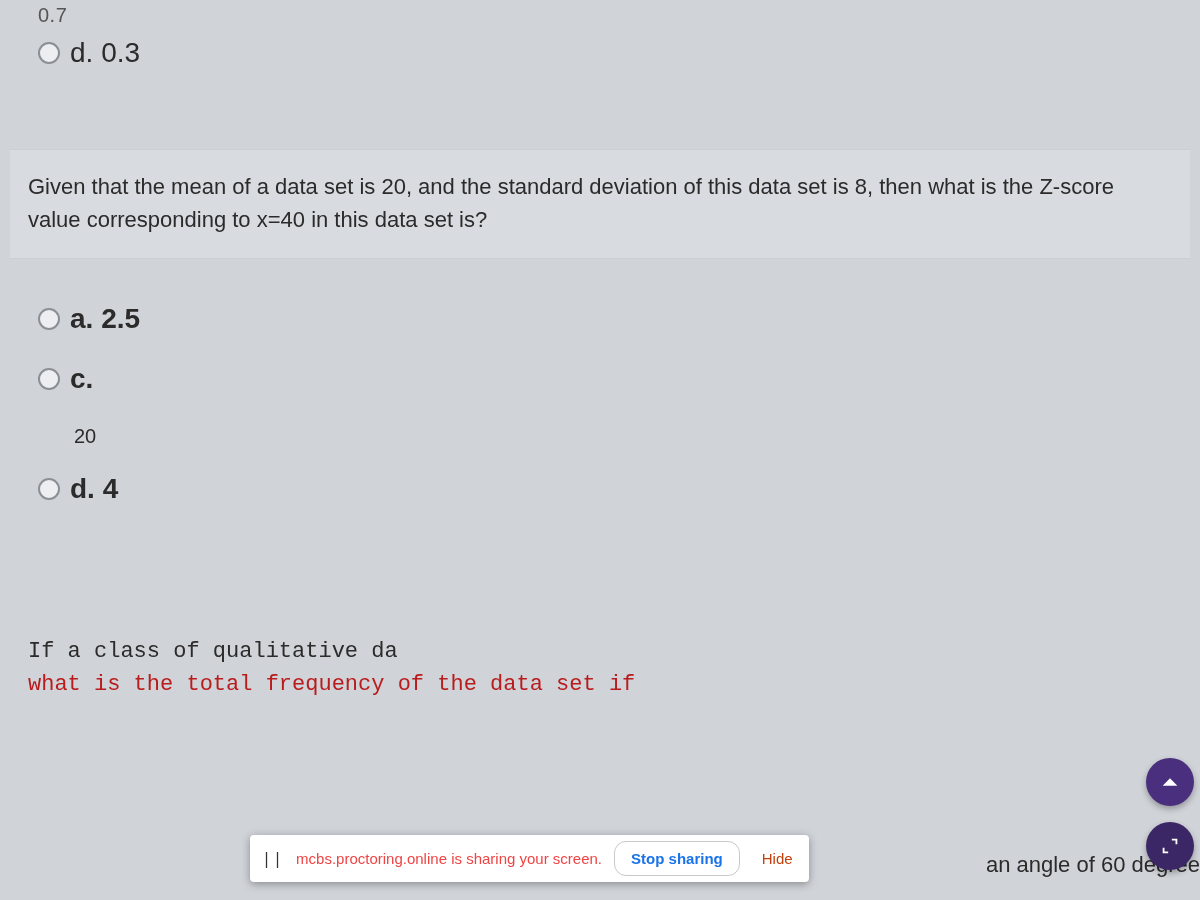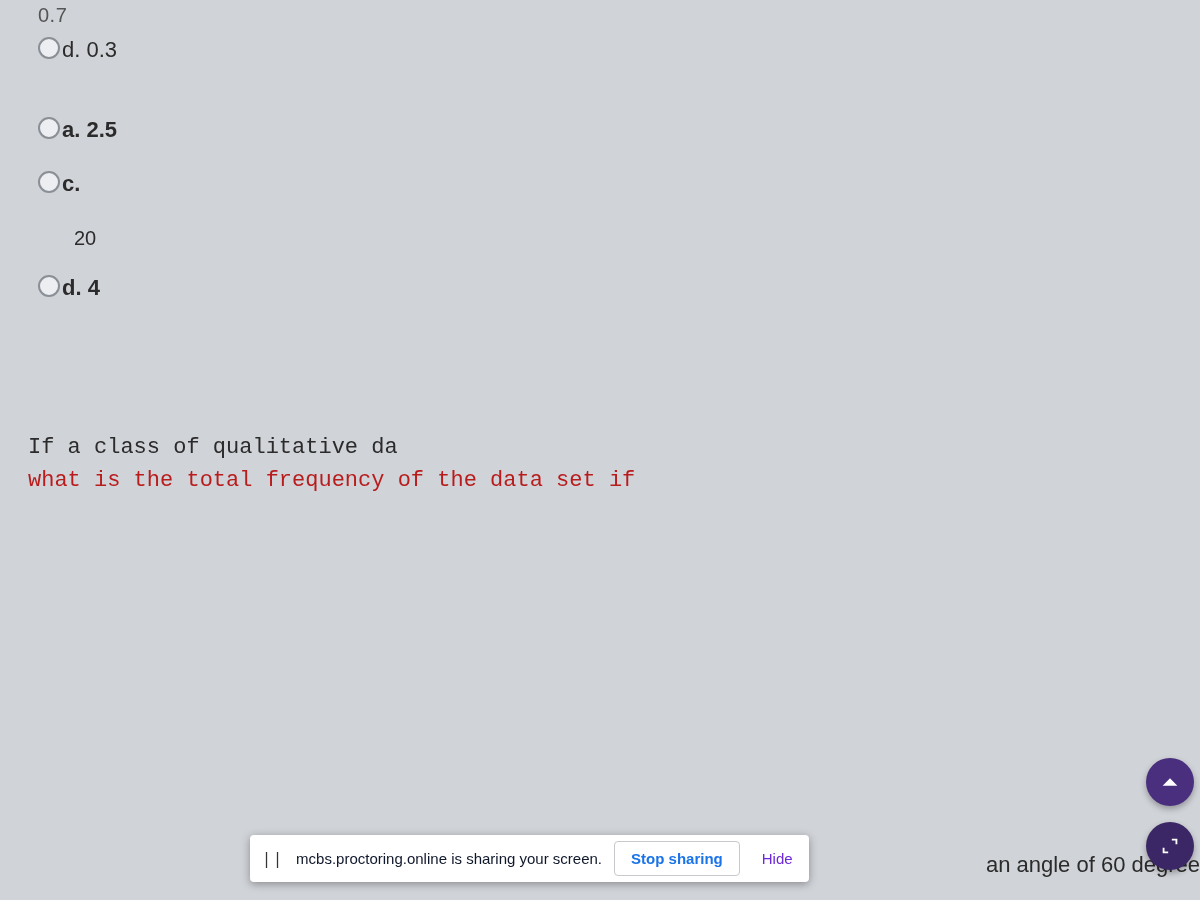--- a/index.html
+++ b/index.html
@@ -17,24 +17,24 @@
   }
   .prev-option {
     padding: 8px 0 0 28px;
     font-size: 20px;
     color: #555;
     letter-spacing: 0.5px;
   }
   .prev-option.cut { margin-top: -4px; }
   .option-row {
     display: flex;
-    align-items: flex-start;
-    gap: 2px;
+    align-items: center;
+    gap: 10px;
     padding: 10px 0 10px 28px;
-    font-size: 22px;
+    font-size: 28px;
   }
   .radio {
     width: 22px;
     height: 22px;
     border: 2px solid #8b8f96;
     border-radius: 50%;
     flex: 0 0 22px;
     background: #eceef1;
   }
   .question-card {
@@ -80,33 +80,33 @@
     box-shadow: 0 2px 8px rgba(0,0,0,0.35);
     padding: 6px 6px 6px 12px;
     gap: 12px;
     font-size: 15px;
   }
   .sharebar .pause {
     font-family: monospace;
     letter-spacing: 2px;
     color: #333;
   }
-  .sharebar .msg { color: #0f172a; }
+  .sharebar .msg { color: #ef4444; }
   .stop-btn {
     background: #fff;
     color: #1a73e8;
     border: 1px solid #c7c9cc;
-    border-radius: 4px;
+    border-radius: 12px;
     padding: 8px 16px;
     font-size: 15px;
     font-weight: 600;
     cursor: pointer;
   }
   .hide-link {
-    color: #6d28d9;
+    color: #c2410c;
     padding: 6px 10px;
     font-size: 15px;
     cursor: pointer;
   }
   .trailing-text {
     position: absolute;
     bottom: 22px;
     right: 0;
     font-size: 22px;
     color: #2b2b2b;
@@ -139,20 +139,23 @@
 
 <div class="page">
 
   <div class="prev-option cut">0.7</div>
 
   <div class="option-row">
     <span class="radio"></span>
     <span>d. 0.3</span>
   </div>
 
+  <div class="question-card">
+    <span>Given that the mean of a data set is 20, and the standard deviation of this data set is 8,  then what is the Z-score value corresponding to x=40 in this data set is?</span>
+  </div>
 
   <div class="options-block">
 
     <div class="option-row">
       <span class="radio"></span>
       <span>a. 2.5</span>
     </div>
 
 
     <div class="option-row">

